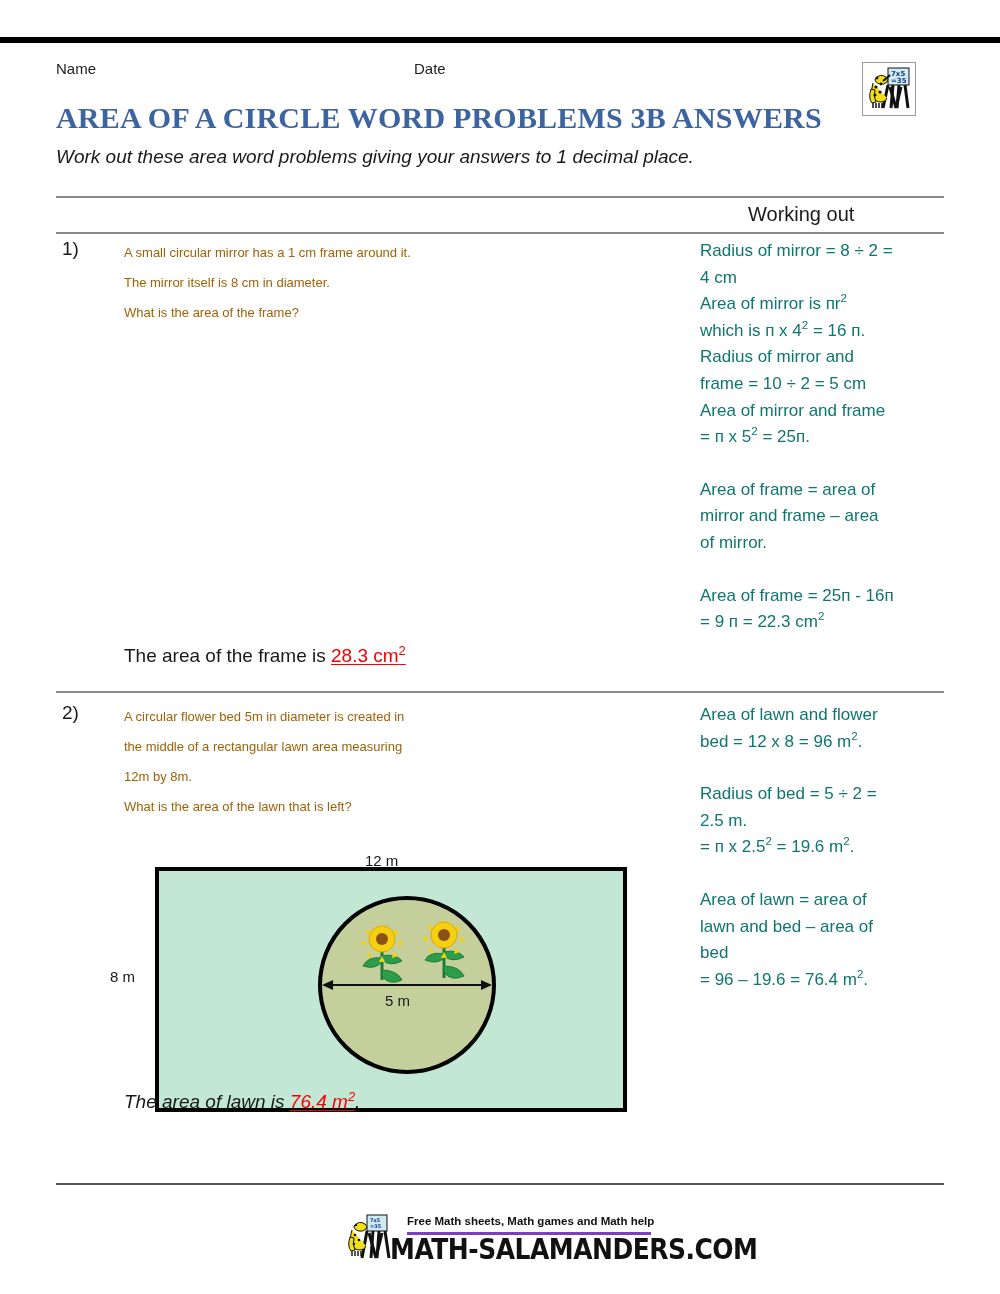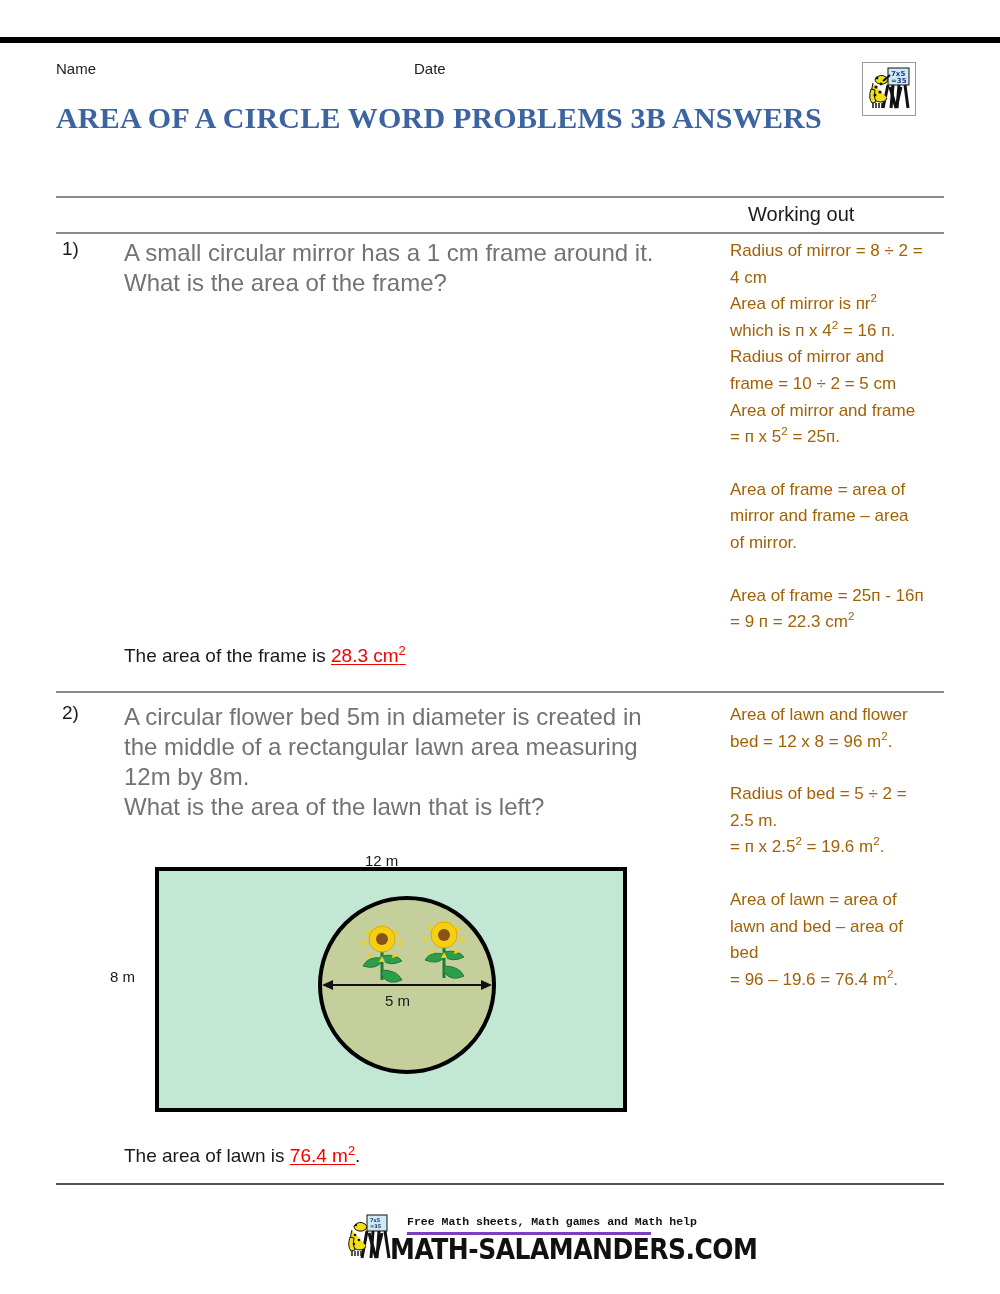--- a/index.html
+++ b/index.html
@@ -108,23 +108,23 @@
   }
 
   
   .qnum {
     position: absolute;
     font-size: 19px;
     color: #1a1a1a;
   }
   .qtext {
     position: absolute;
-    font-size: 24px;
+    font-size: 13px;
     line-height: 30px;
-    color: #737373;
+    color: #a16207;
     width: 560px;
   }
   .qtext div { white-space: nowrap; }
 
   .answer-line {
     position: absolute;
     font-size: 19px;
     color: #1a1a1a;
     white-space: nowrap;
   }
@@ -133,24 +133,23 @@
     text-decoration: underline;
     text-decoration-color: #f60000;
     text-underline-offset: 2px;
   }
 
   
   .working {
     position: absolute;
     left: 700px;
     width: 255px;
-    color: #a16207;
+    color: #0f766e;
     font-size: 17px;
     line-height: 26.6px;
-    margin-left: 30px;
   }
   .working p { margin: 0; }
   .working .gap { height: 26px; }
   sup { font-size: 0.68em; vertical-align: super; line-height: 0; }
 
   
   .fig1 { position: absolute; left: 190px; top: 335px; width: 400px; height: 290px; }
   .fig1 .outer {
     position: absolute;
     left: 110px; top: 10px;
@@ -222,21 +221,20 @@
 
   
   .footer { position: absolute; left: 345px; top: 1213px; width: 320px; height: 56px; }
   .footer .tagline {
     position: absolute;
     left: 62px; top: 2px;
     font-size: 11.5px;
     font-weight: bold;
     color: #111;
     white-space: nowrap;
-    font-family: Liberation Mono, monospace;
   }
   .footer .rule {
     position: absolute;
     left: 62px; top: 19px;
     width: 244px; height: 3px;
     background: #7b3fbf;
   }
   .footer .brand {
     position: absolute;
     left: 45px; top: 20px;
@@ -256,20 +254,21 @@
 <div class="page">
 
   <div class="top-rule"></div>
 
   <div class="namedate">
     <span class="lbl-name">Name</span>
     <span class="lbl-date">Date</span>
   </div>
 
   <div class="title">AREA OF A CIRCLE WORD PROBLEMS 3B ANSWERS</div>
+  <div class="subtitle">Work out these area word problems giving your answers to 1 decimal place.</div>
 
   <div class="header-logo">
     <svg width="50" height="50" viewBox="0 0 50 50">
       <rect x="0" y="0" width="50" height="50" fill="#ffffff"></rect>
 
       <rect x="25" y="5" width="21" height="17" fill="#cfeaf0" stroke="#111" stroke-width="1"></rect>
       <text x="28" y="13" font-family="DejaVu Sans, sans-serif" font-size="7" font-weight="bold" fill="#1b3a8a">7x5</text>
       <text x="28" y="20" font-family="DejaVu Sans, sans-serif" font-size="7" font-weight="bold" fill="#1b3a8a">=35</text>
 
       <path d="M25 22 L20 45 M30 22 L28 45 M36 22 L34 45 M42 22 L45 45" stroke="#111" stroke-width="3" fill="none"></path>
@@ -288,20 +287,21 @@
     </svg>
   </div>
 
   <div class="hr hr-1"></div>
   <div class="working-hdr">Working out</div>
   <div class="hr hr-2"></div>
 
   <div class="qnum" style="top:238px; left:62px;">1)</div>
   <div class="qtext" style="top:238px; left:124px;">
     <div>A small circular mirror has a 1 cm frame around it.</div>
+    <div>The mirror itself is 8 cm in diameter.</div>
     <div>What is the area of the frame?</div>
   </div>
 
 
   <div class="answer-line" style="top:645px; left:124px;">
     <span>The area of the frame is </span><span class="ans-val"><span>28.3 cm</span><sup>2</sup></span>
   </div>
 
   <div class="working" style="top:238px;">
     <p>Radius of mirror = 8 ÷ 2 =</p>
@@ -366,21 +366,21 @@
           <circle cx="334" cy="95" r="6" fill="#8a5218"></circle>
         </g>
       </g>
     </svg>
 
     <div class="top-label">12 m</div>
     <div class="left-label">8 m</div>
     <div class="bed-label">5 m</div>
   </div>
 
-  <div class="answer-line" style="top:1145px; left:124px;">
+  <div class="answer-line" style="top:1091px; left:124px;font-style:italic;">
     <span>The area of lawn is </span><span class="ans-val"><span>76.4 m</span><sup>2</sup></span><span>.</span>
   </div>
 
   <div class="working" style="top:702px;">
     <p>Area of lawn and flower</p>
     <p><span>bed = 12 x 8 = 96 m</span><sup>2</sup><span>.</span></p>
     <div class="gap"></div>
     <p>Radius of bed = 5 ÷ 2 =</p>
     <p>2.5 m.</p>
     <p><span>= п x 2.5</span><sup>2</sup><span> = 19.6 m</span><sup>2</sup><span>.</span></p>

